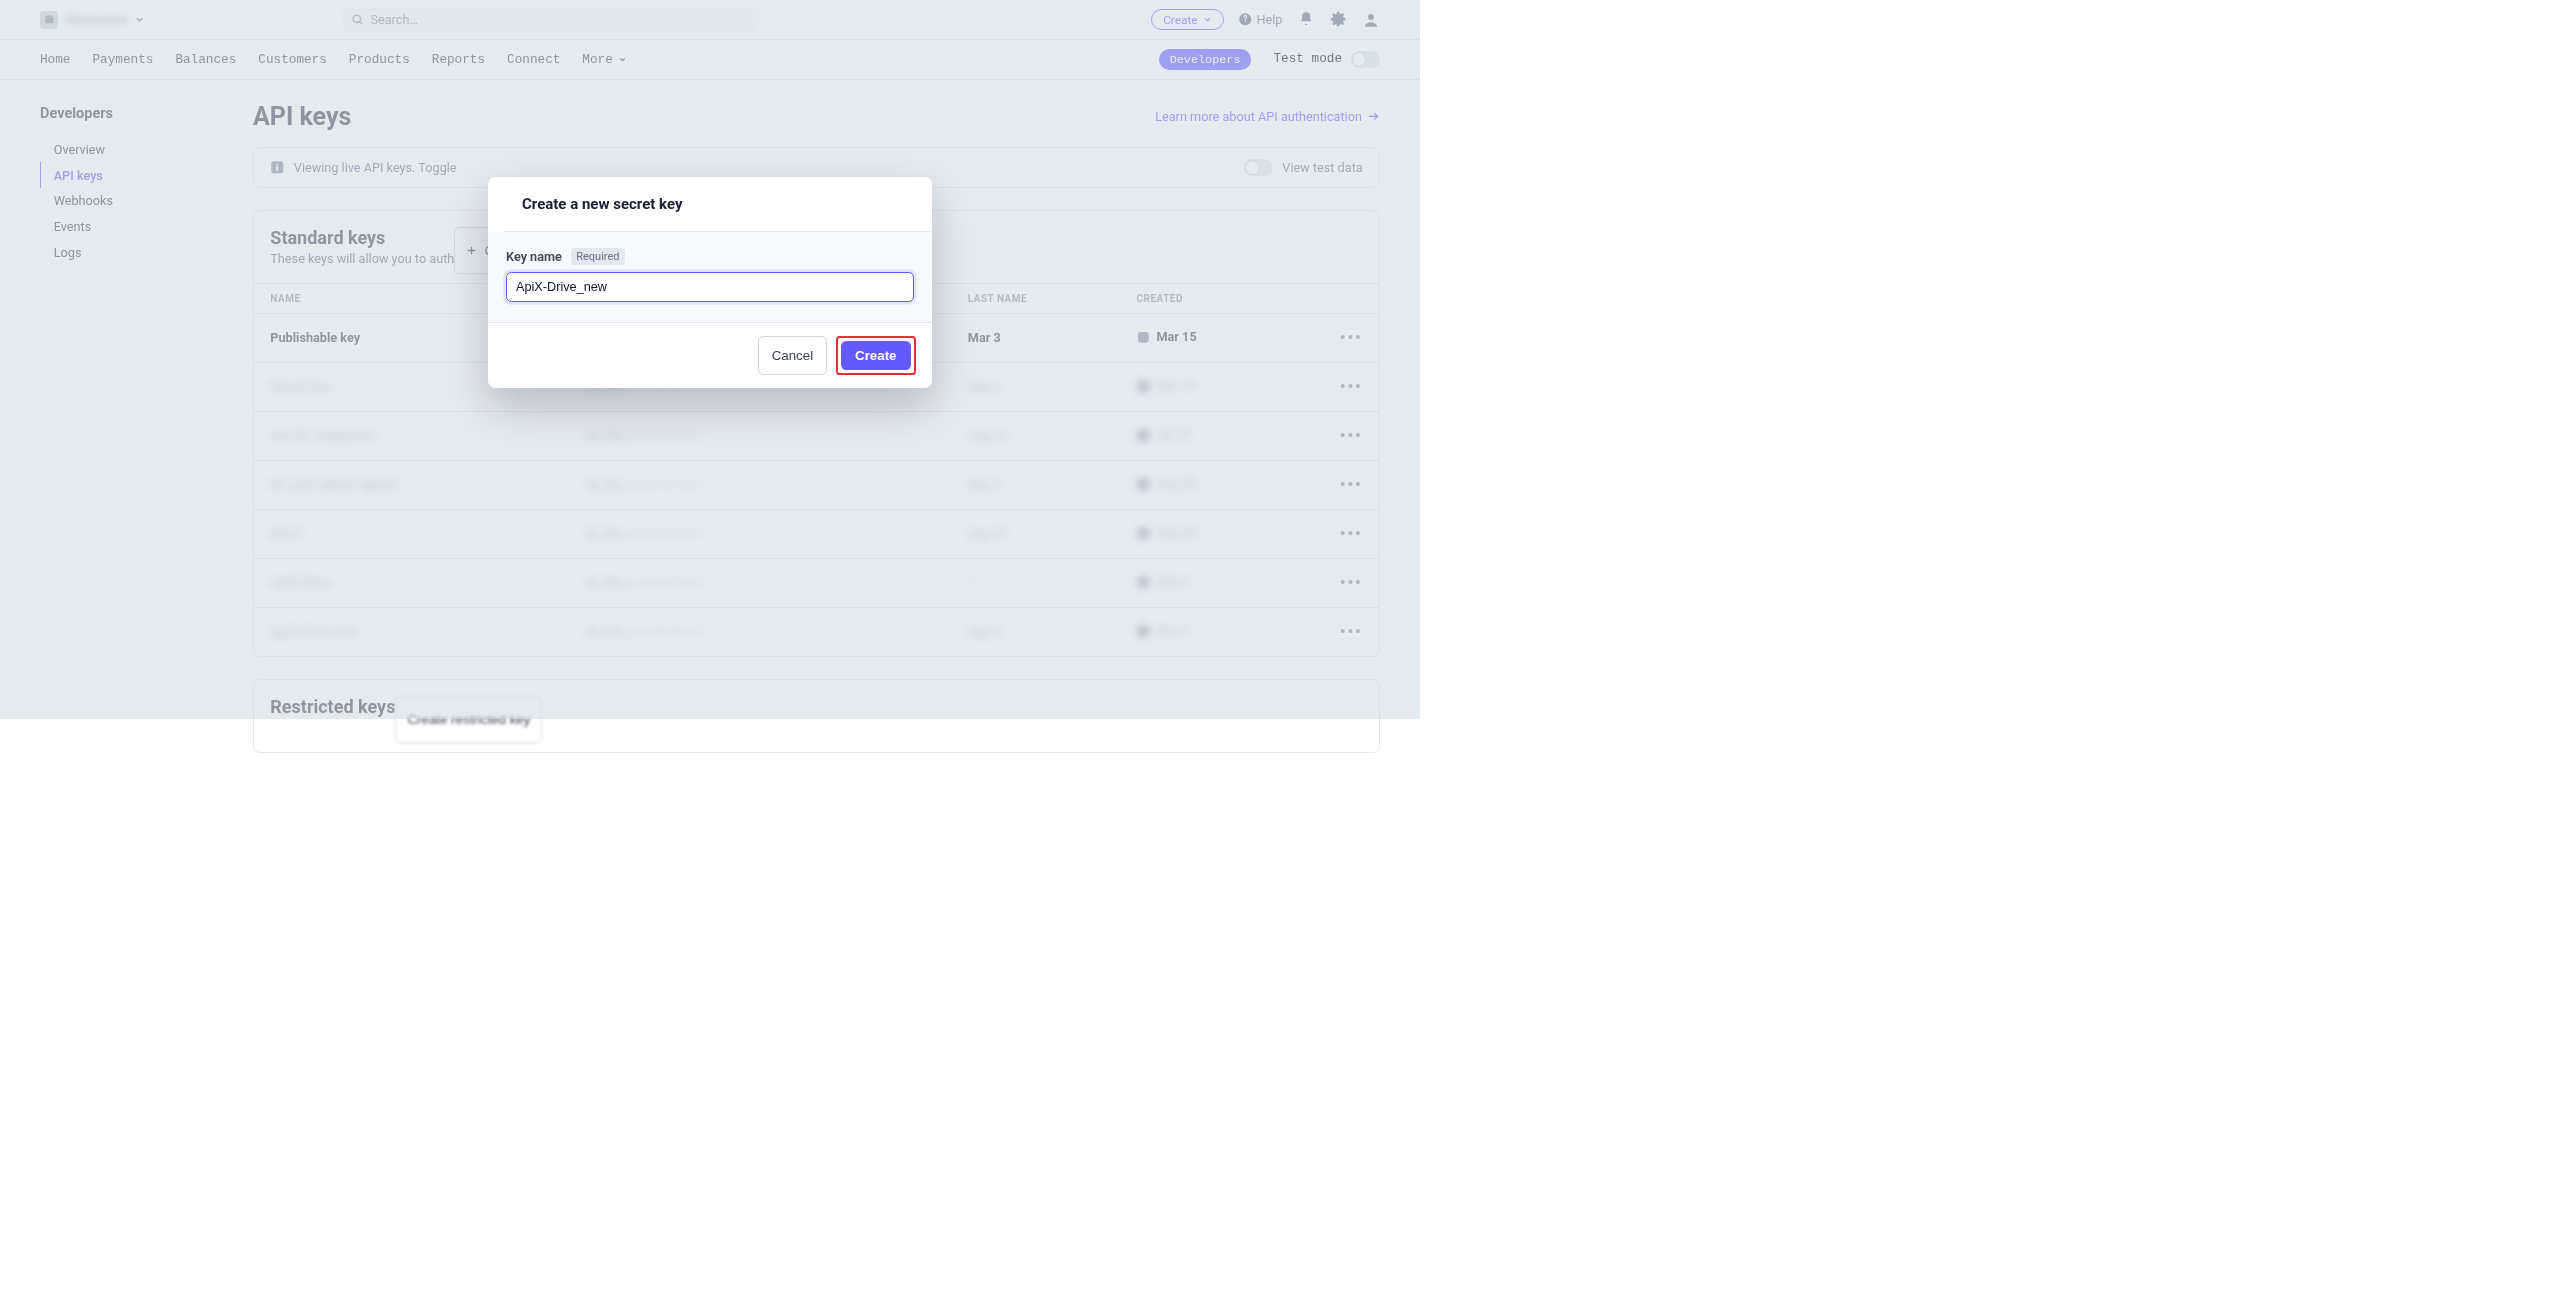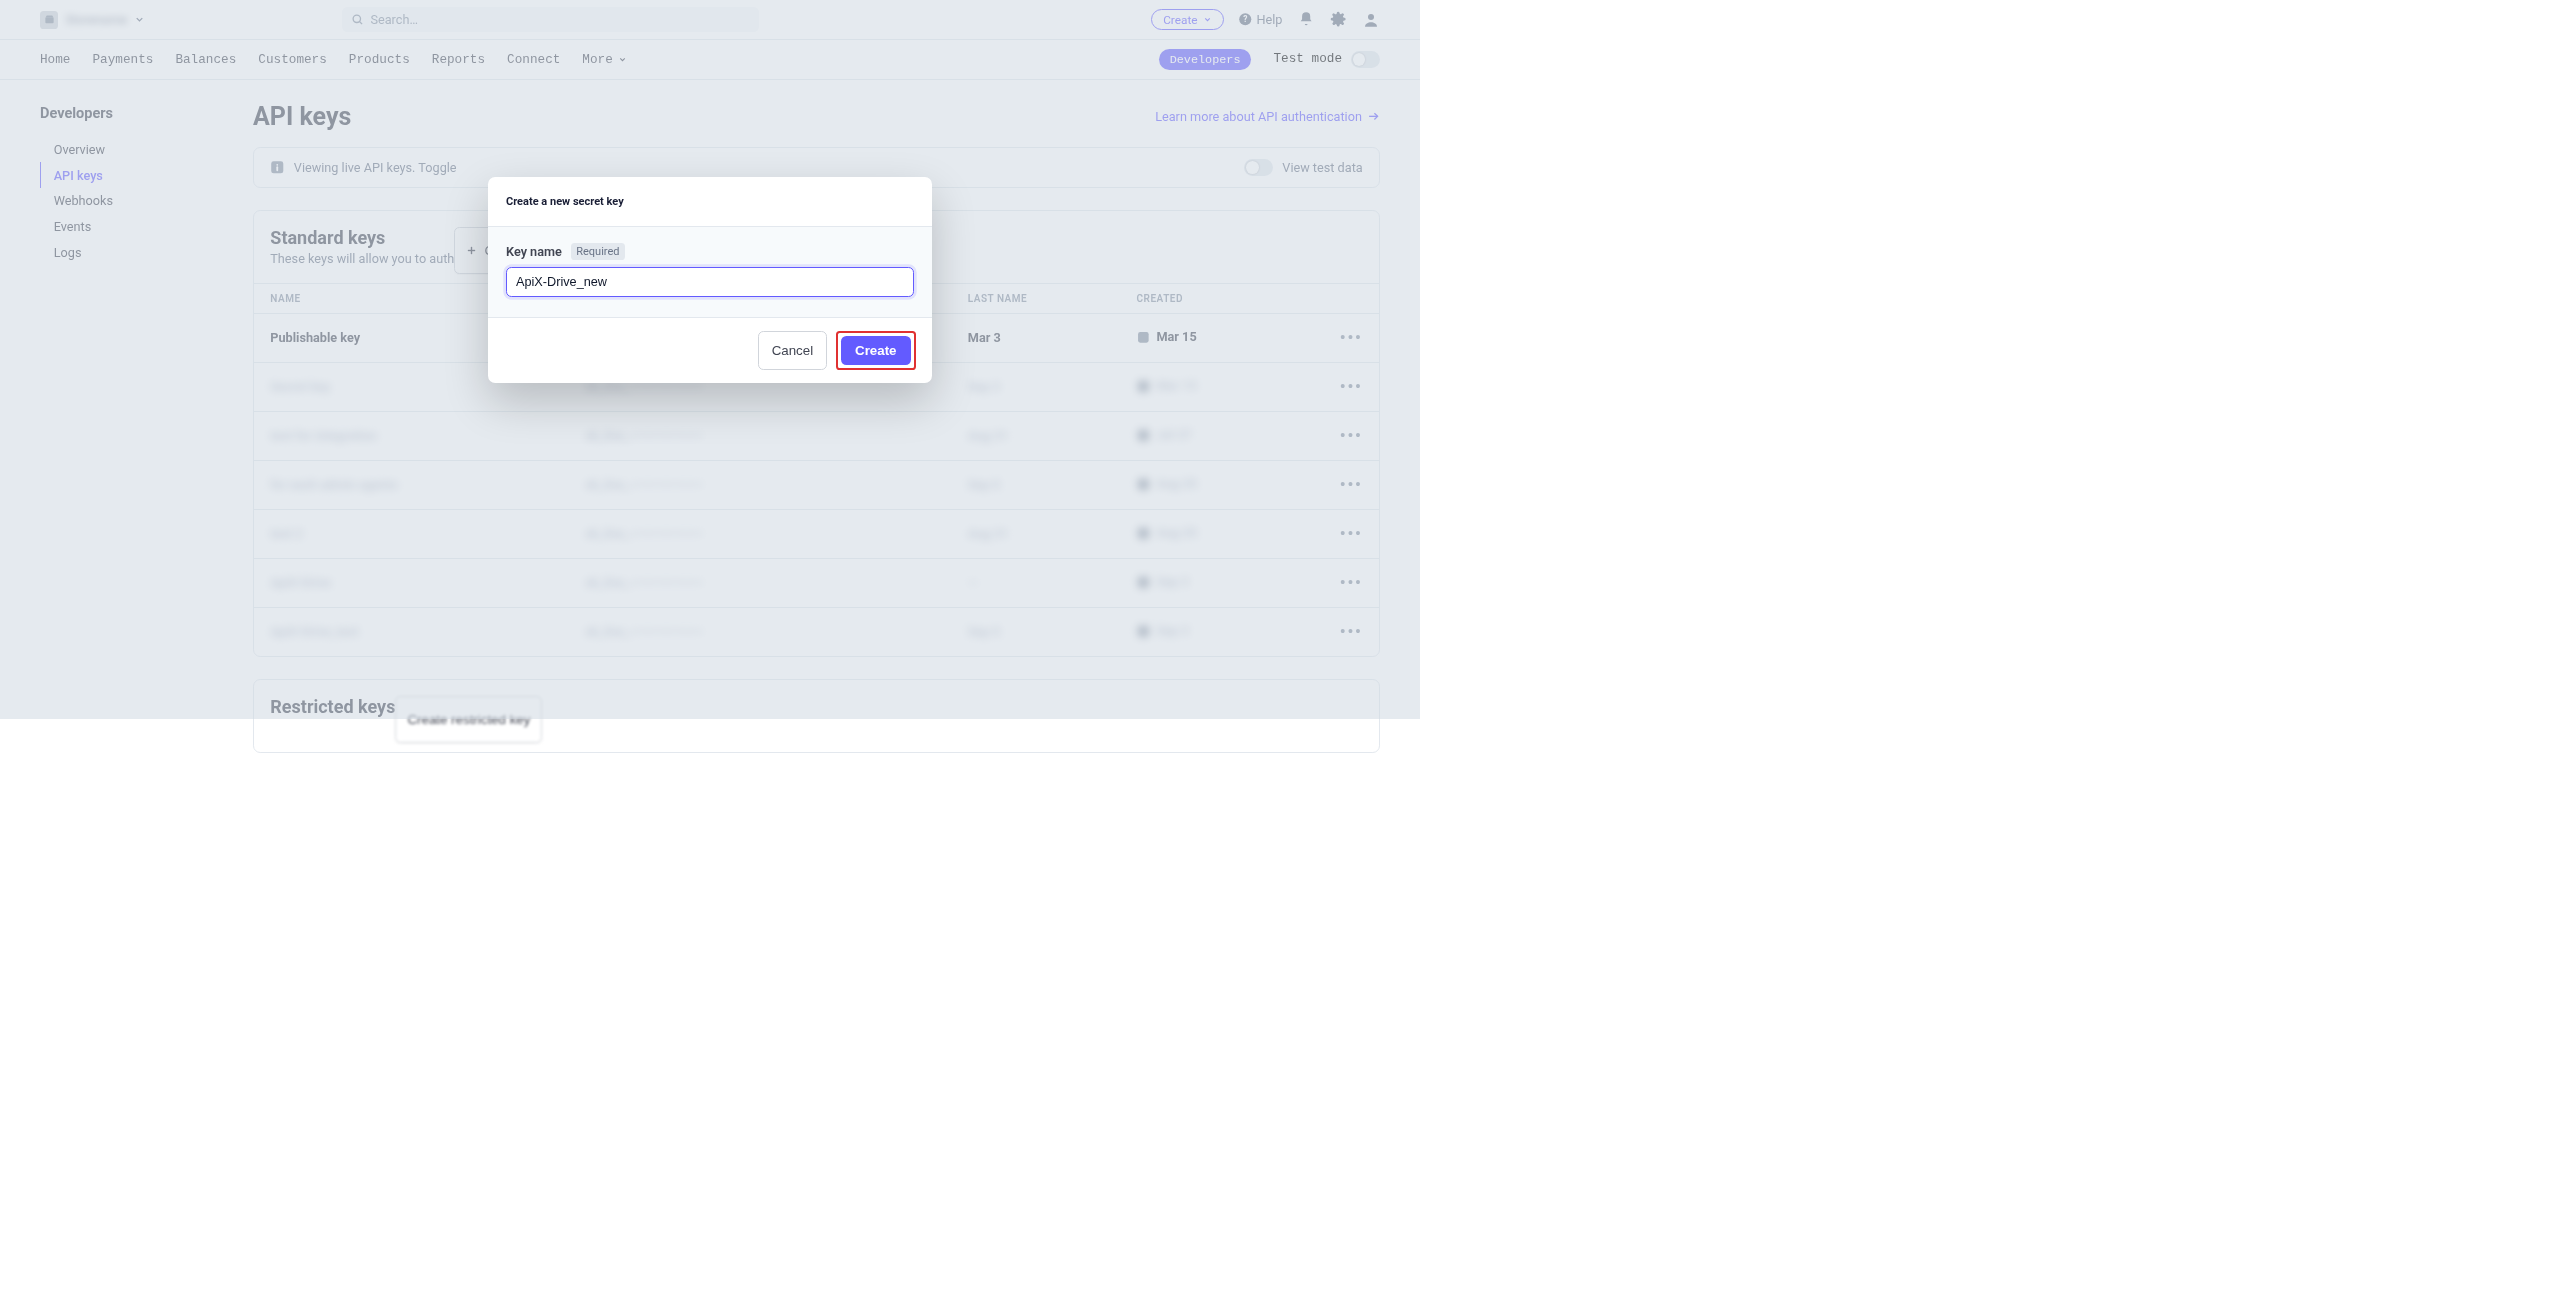--- a/index.html
+++ b/index.html
@@ -107,21 +107,21 @@
 .overlay {
   position:absolute; inset:0; background: rgba(207, 216, 226, 0.55);
   display:flex; align-items:flex-start; justify-content:center;
   padding-top: 177px;
 }
 .modal {
   background:#fff; width: 444px; border-radius:7.2px;
   box-shadow: 0 18px 45px rgba(0,0,0,.2);
   overflow:hidden;
 }
-.modal-head { padding: 18px 18px; font-size:11px; font-weight:700; color:#1a1f36; border-bottom:0.9px solid #e3e8ee;}
+.modal-head { padding: 18px 18px; font-size:15px; font-weight:700; color:#1a1f36; border-bottom:0.9px solid #e3e8ee;margin-left:16px;}
 .modal-body { padding: 16.3px 18px 20px; background:#f7fafc;}
 .label-row { display:flex; align-items:center; gap:9px; margin-bottom:7.2px;}
 .label-row label { font-weight:600; color:#414552;}
 .req-badge { background:#e3e8ee; color:#697386; font-size:11px; padding:1.8px 5.4px; border-radius:3.6px;}
 .textinput {
   width:100%; border:0.9px solid #635bff; border-radius:5.4px; padding: 7.2px 9px;
   font-size:12.7px; color:#0f172a; outline:none;
   box-shadow: 0 0 0 2.7px rgba(99,91,255,.15);
   background:#fff;
 }

